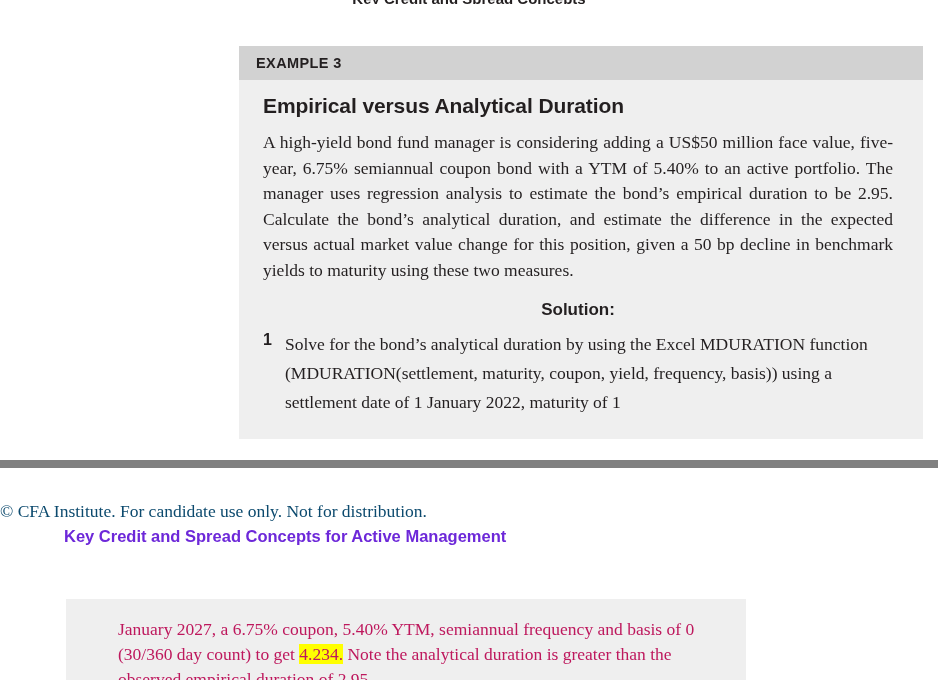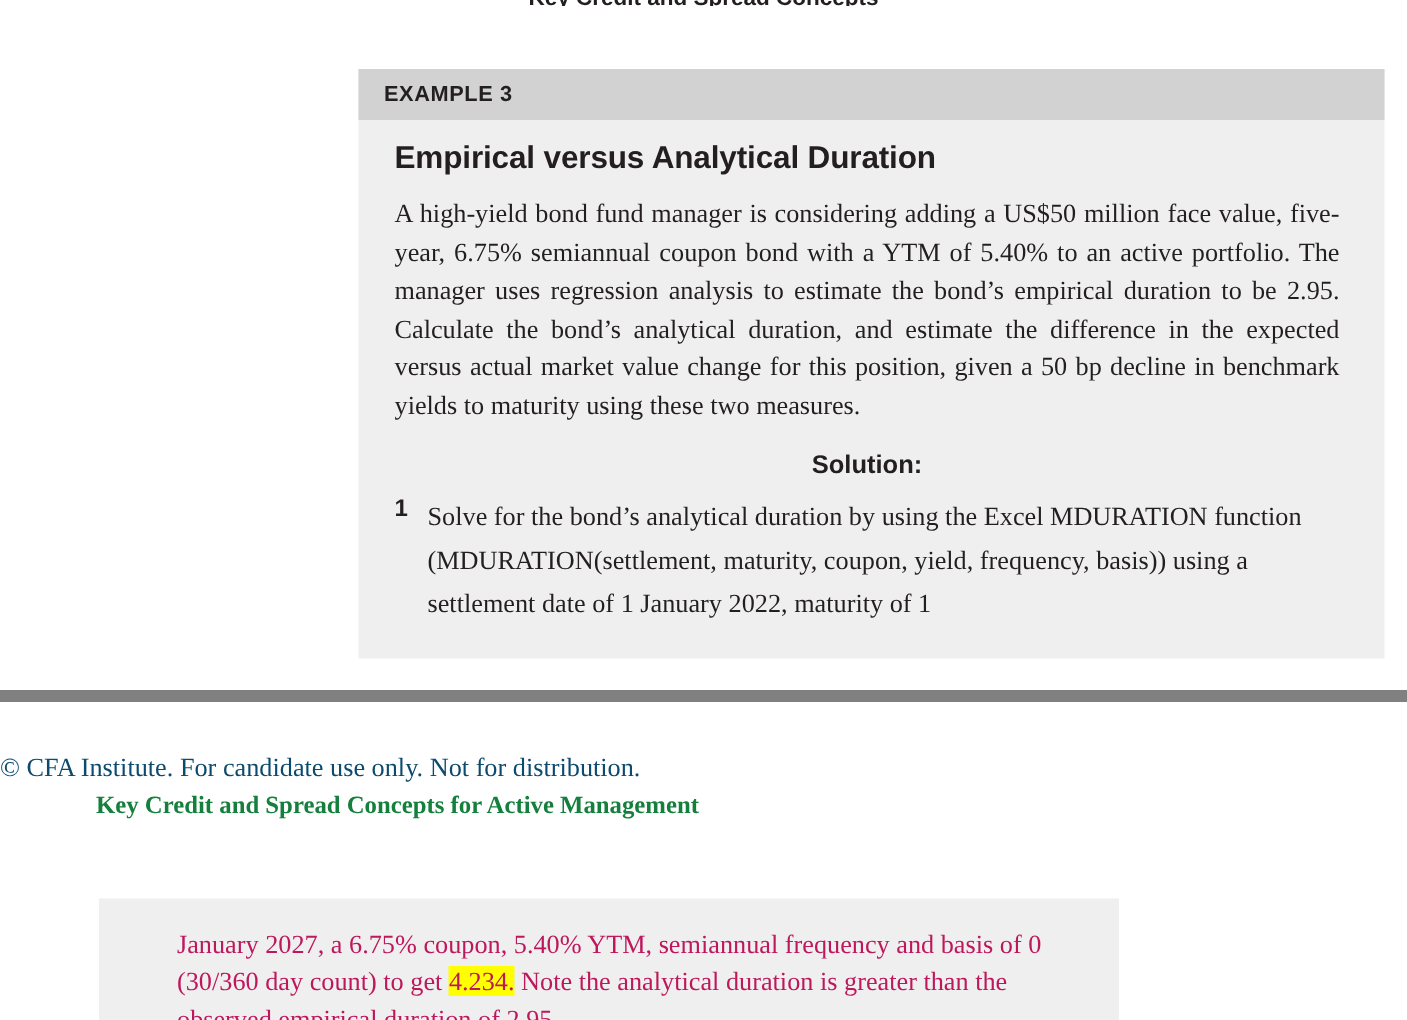--- a/index.html
+++ b/index.html
@@ -139,24 +139,24 @@
     text-align: left;
     font-family: "Liberation Serif", serif;
     font-size: 17.5px;
     color: #0c4a6e;
   }
 
   .running-head {
     position: absolute;
     top: 59px;
     left: 64px;
-    font-family: Liberation Serif, serif;
+    font-family: Liberation Sans, sans-serif;
     font-weight: bold;
     font-size: 16.5px;
-    color: #15803d;
+    color: #6d28d9;
   }
 
   .continued-box {
     position: absolute;
     left: 66px;
     top: 131px;
     width: 680px;
     background: #efefef;
     padding: 18px 26px 30px 52px;
     box-sizing: border-box;

